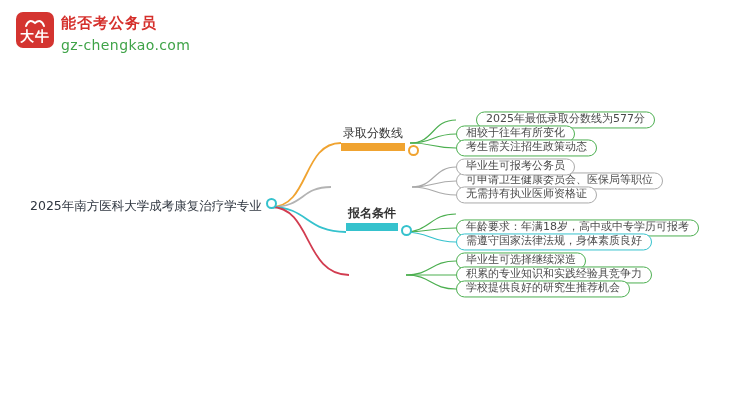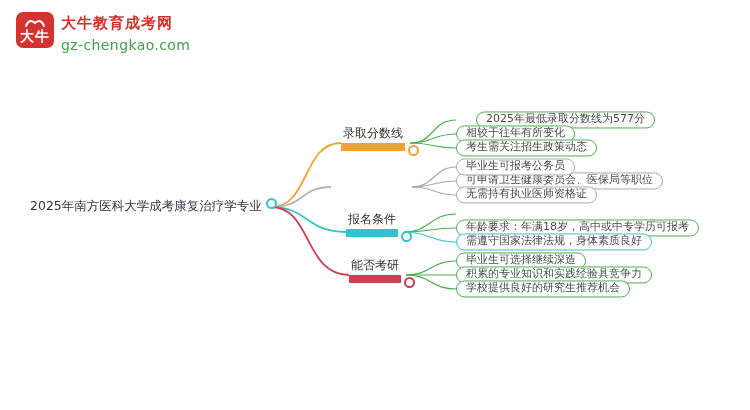--- a/index.html
+++ b/index.html
@@ -47,21 +47,21 @@
 <div class="page">
 
   <div class="logo">
     <div class="logo-seal">
       <svg width="38" height="14" viewBox="0 0 38 14">
         <path d="M10,11 Q13,3 19,8 Q25,3 28,11" stroke="#ffffff" stroke-width="2" fill="none" stroke-linecap="round"></path>
       </svg>
       <span class="seal-text">大牛</span>
     </div>
     <div class="logo-txt">
-      <div class="logo-title">大牛教育成考网</div>
+      <div class="logo-title">能否考公务员</div>
       <div class="logo-url">gz-chengkao.com</div>
     </div>
   </div>
 
   <svg class="mm-svg" width="750" height="410" viewBox="0 0 750 410">
 
     <path d="M271,207 C310,207 302,143 341,143" stroke="#f0a330" stroke-width="1.8" fill="none"></path>
     <path d="M271,207 C305,207 300,187 331,187" stroke="#b3b3b3" stroke-width="1.8" fill="none"></path>
     <path d="M271,207 C308,207 306,232 346,232" stroke="#35c2cd" stroke-width="1.8" fill="none"></path>
     <path d="M271,207 C312,207 304,275 349,275" stroke="#d23c50" stroke-width="1.8" fill="none"></path>
@@ -85,27 +85,23 @@
 
   <div class="central">
     <span class="central-label">2025年南方医科大学成考康复治疗学专业</span>
     <span class="dot" style="border-color: rgb(53, 194, 205);"></span>
   </div>
 
   <div class="branch" style="left:341px;top:126px;">
     <span class="branch-label" style="border-bottom-color: rgb(240, 163, 48);">录取分数线</span>
     <span class="dot" style="border-color: rgb(240, 163, 48);"></span>
   </div>
-  <div class="branch" style="left:346px;top:212px;">
+  <div class="branch" style="left:346px;top:206px;font-weight:bold;">
     <span class="branch-label" style="border-bottom-color: rgb(53, 194, 205);">报名条件</span>
     <span class="dot" style="border-color: rgb(53, 194, 205);"></span>
-  </div>
-  <div class="branch" style="left:349px;top:258px;">
-    <span class="branch-label" style="border-bottom-color: rgb(210, 60, 80);">能否考研</span>
-    <span class="dot" style="border-color: rgb(210, 60, 80);"></span>
   </div>
 
   <div class="pill" style="left: 476px; top: 120px; border-color: rgb(76, 175, 80);">2025年最低录取分数线为577分</div>
   <div class="pill" style="left: 456px; top: 134px; border-color: rgb(76, 175, 80);">相较于往年有所变化</div>
   <div class="pill" style="left: 456px; top: 148px; border-color: rgb(76, 175, 80);">考生需关注招生政策动态</div>
 
   <div class="pill" style="left: 456px; top: 181px; border-color: rgb(170, 170, 170);">可申请卫生健康委员会、医保局等职位</div>
   <div class="pill" style="left: 456px; top: 167px; border-color: rgb(170, 170, 170);">毕业生可报考公务员</div>
   <div class="pill" style="left: 456px; top: 195px; border-color: rgb(170, 170, 170);">无需持有执业医师资格证</div>
 

